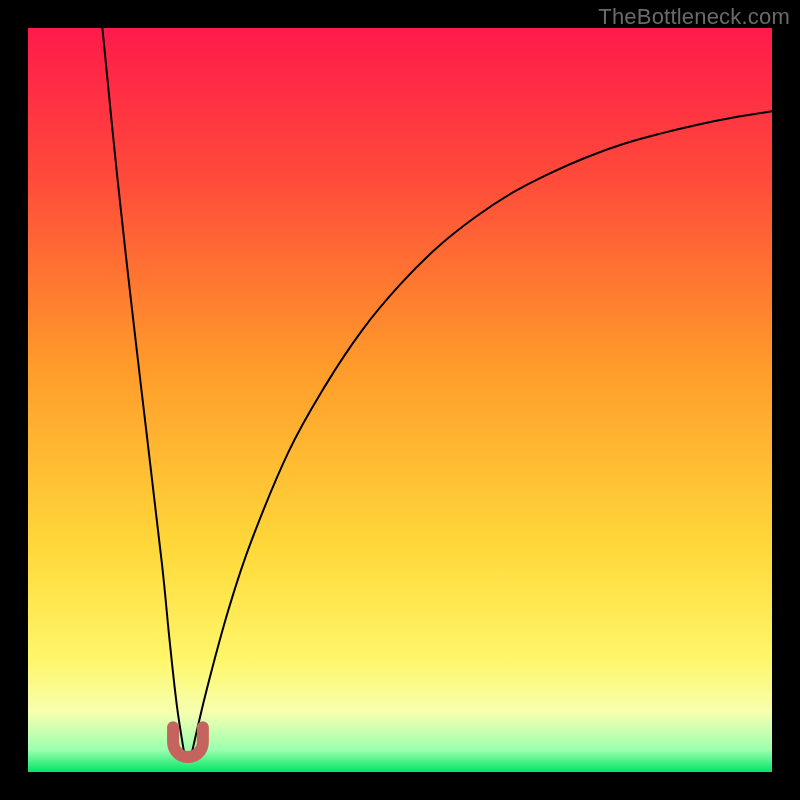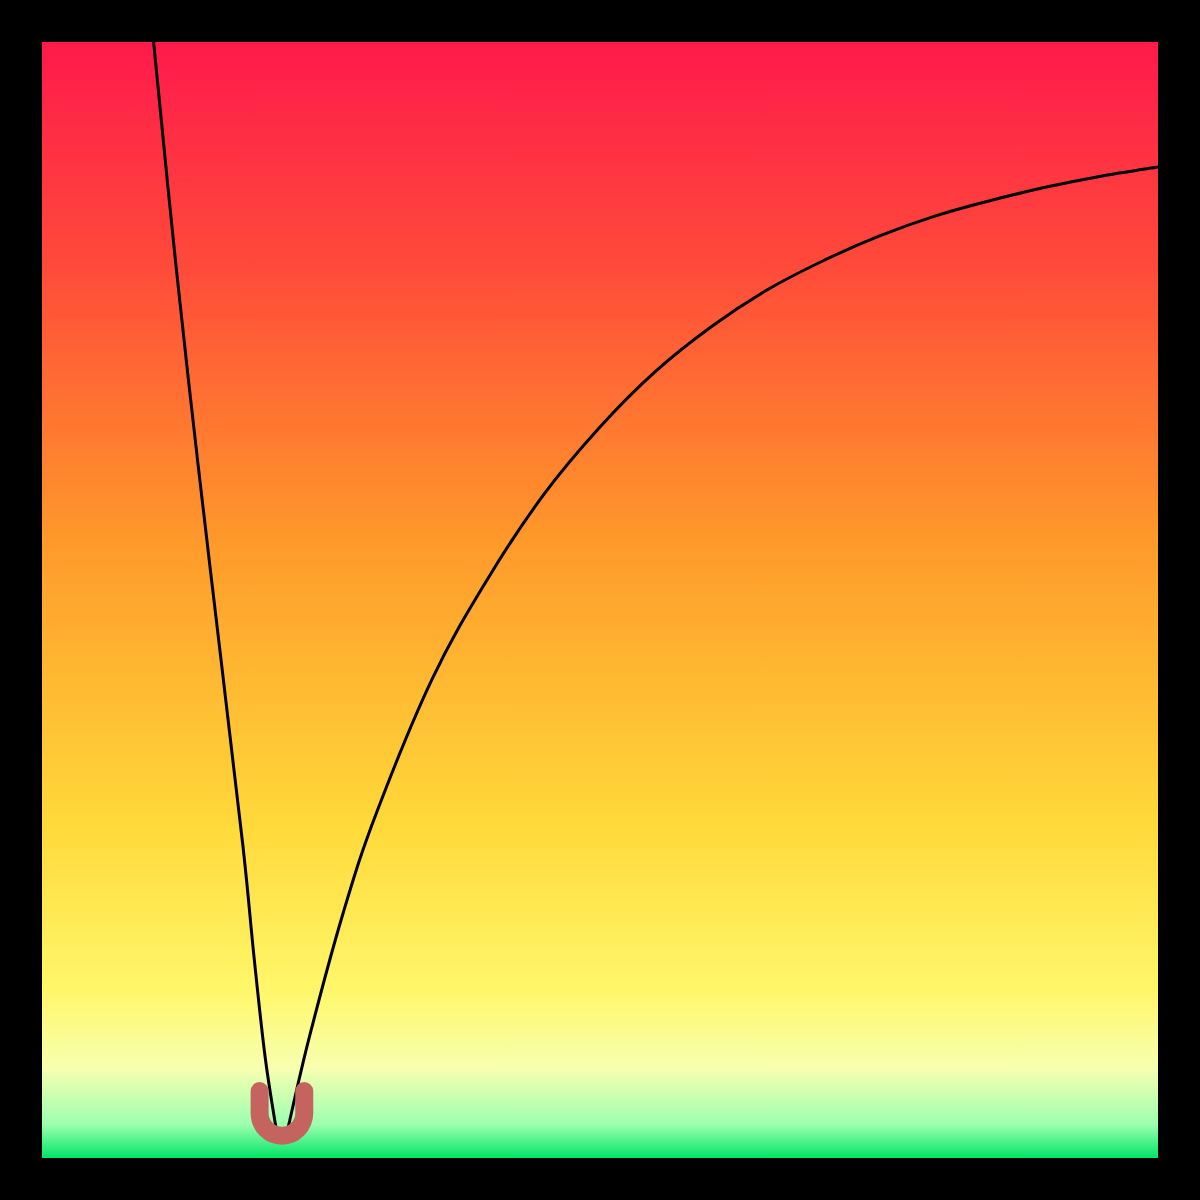--- a/index.html
+++ b/index.html
@@ -37,20 +37,21 @@
     background: #000;
   }
   svg {
     display: block;
   }
 </style>
 </head>
 <body>
 
 <div class="outer">
+  <div class="watermark">TheBottleneck.com</div>
   <div class="plot-frame">
     <svg id="chart-svg" width="744" height="744" viewBox="0 0 744 744">
       <defs>
         <linearGradient id="bg-grad" x1="0" y1="0" x2="0" y2="1">
             <stop offset="0%" stop-color="#ff1a4b"></stop>
             <stop offset="20%" stop-color="#ff4a3a"></stop>
             <stop offset="45%" stop-color="#ff9a2a"></stop>
             <stop offset="70%" stop-color="#ffd93a"></stop>
             <stop offset="85%" stop-color="#fff76a"></stop>
             <stop offset="92%" stop-color="#f7ffb0"></stop>

